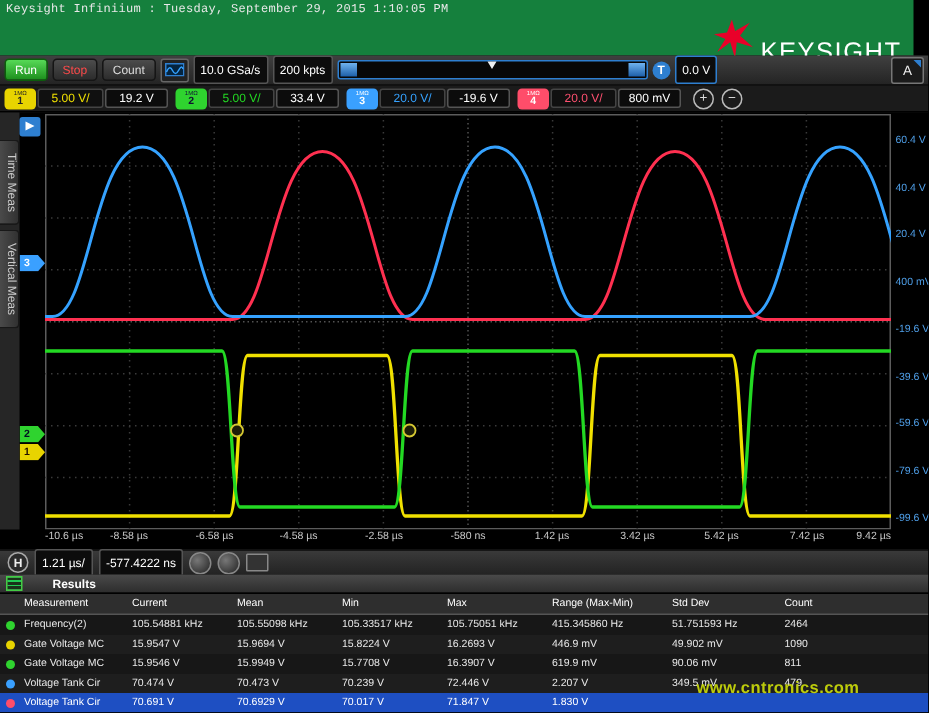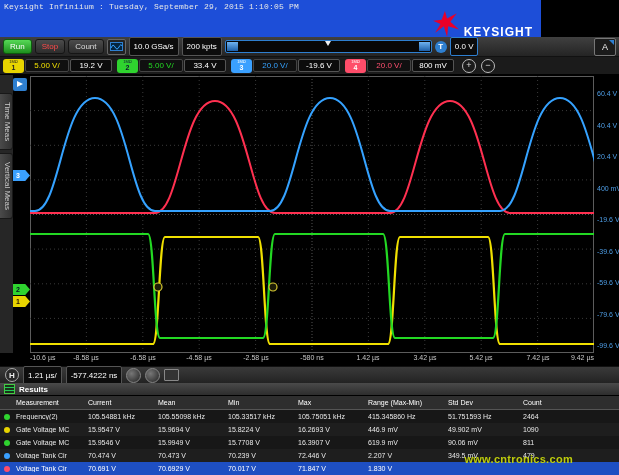--- a/index.html
+++ b/index.html
@@ -1,23 +1,23 @@
 <!DOCTYPE html>
 <html><head>
 <meta charset="utf-8">
 <style>
   html,body{margin:0;padding:0;background:#000;}
   #root{position:relative;width:619px;height:475px;background:#000;font-family:"Liberation Sans",sans-serif;overflow:hidden;color:#ddd;}
 
   
-  .titlebar{position:absolute;left:0;top:0;width:541px;height:37px;background:#1d4ed8;}
+  .titlebar{position:absolute;left:0;top:0;width:609px;height:37px;background:#15803d;}
   .title{position:absolute;left:4px;top:2px;font-family:"Liberation Mono",monospace;font-size:8px;color:#e8e8e8;letter-spacing:0.2px;}
   .logo{position:absolute;right:8px;top:6px;display:flex;align-items:center;gap:5px;}
   .logo-text{display:flex;flex-direction:column;line-height:1;}
-  .brand{font-size:12px;font-weight:bold;color:#fff;letter-spacing:1px;margin-top:20px;}
+  .brand{font-size:17px;font-weight:normal;color:#fff;letter-spacing:1px;margin-top:20px;}
   .brand-sub{font-size:5px;color:#fff;letter-spacing:2.1px;margin-top:2px;}
 
   
   .toolbar{position:absolute;left:0;top:37px;width:619px;height:20px;background:linear-gradient(#404040,#242424);display:flex;align-items:center;gap:3px;padding:0 3px;box-sizing:border-box;border-bottom:1px solid #111;}
   .btn{font-size:8px;padding:2px 6px;border-radius:3px;border:1px solid #151515;cursor:default;}
   .btn-run{background:linear-gradient(#57d957,#1d8f1d);color:#fff;border-color:#0c5c0c;}
   .btn-stop{background:linear-gradient(#4c4c4c,#2c2c2c);color:#ff4a4a;}
   .btn-single{background:linear-gradient(#4c4c4c,#2c2c2c);color:#ddd;}
   .lcd{background:#0c0c0c;border:1px solid #555;border-radius:2px;color:#fff;font-size:8px;padding:4px 4px;}
   .posbar{width:205px;height:11px;background:#070707;border:1px solid #2e7fd0;border-radius:2px;position:relative;}
@@ -59,21 +59,21 @@
   .tlabels span{position:absolute;top:0;font-size:7px;color:#c8c8c8;white-space:nowrap;transform:translateX(-50%);}
 
   
   .hbar{position:absolute;left:0;top:366px;width:619px;height:17px;background:linear-gradient(#3a3a3a,#232323);display:flex;align-items:center;gap:4px;padding:0 5px;box-sizing:border-box;border-top:1px solid #111;}
   .hcirc{width:12px;height:12px;border-radius:50%;border:1px solid #aaa;color:#eee;font-size:8px;font-weight:bold;display:flex;align-items:center;justify-content:center;background:#2a2a2a;}
   .knob{width:13px;height:13px;border-radius:50%;border:1px solid #888;background:radial-gradient(circle at 35% 35%,#777,#222);}
   .miniicon{width:13px;height:10px;border:1px solid #888;background:#333;border-radius:1px;}
 
   
   .results{position:absolute;left:0;top:383px;width:619px;height:92px;background:#0c0c0c;}
-  .results-header{height:12px;background:linear-gradient(#4a4a4a,#2d2d2d);display:flex;align-items:center;gap:4px;padding:0 4px;font-size:8px;font-weight:bold;color:#fff;border-bottom:1px solid #000;}
+  .results-header{height:12px;background:linear-gradient(#4a4a4a,#2d2d2d);display:flex;align-items:center;gap:20px;padding:0 4px;font-size:8px;font-weight:bold;color:#fff;border-bottom:1px solid #000;}
   .tableicon{width:9px;height:8px;border:1px solid #4c4;background:repeating-linear-gradient(#1a331a 0 2px,#2c5 2px 3px);}
   .rgrid{display:grid;grid-template-columns:14px 72px 70px 70px 70px 70px 80px 75px 48px 1fr;align-items:center;}
   .thead{height:13px;background:#2e2e2e;border-bottom:1px solid #555;color:#fff;font-size:7px;}
   .thead span{padding-left:2px;white-space:nowrap;}
   .rrow{height:13px;font-size:7px;color:#e8e8e8;}
   .rrow span{padding-left:2px;white-space:nowrap;overflow:hidden;}
   .rrow:nth-child(odd){background:#171717;}
   .rrow:nth-child(even){background:#1e1e1e;}
   .rrow.selected{background:#1e4fc2;color:#fff;}
   .dot{width:6px;height:6px;border-radius:50%;margin:0 auto;padding:0 !important;}

